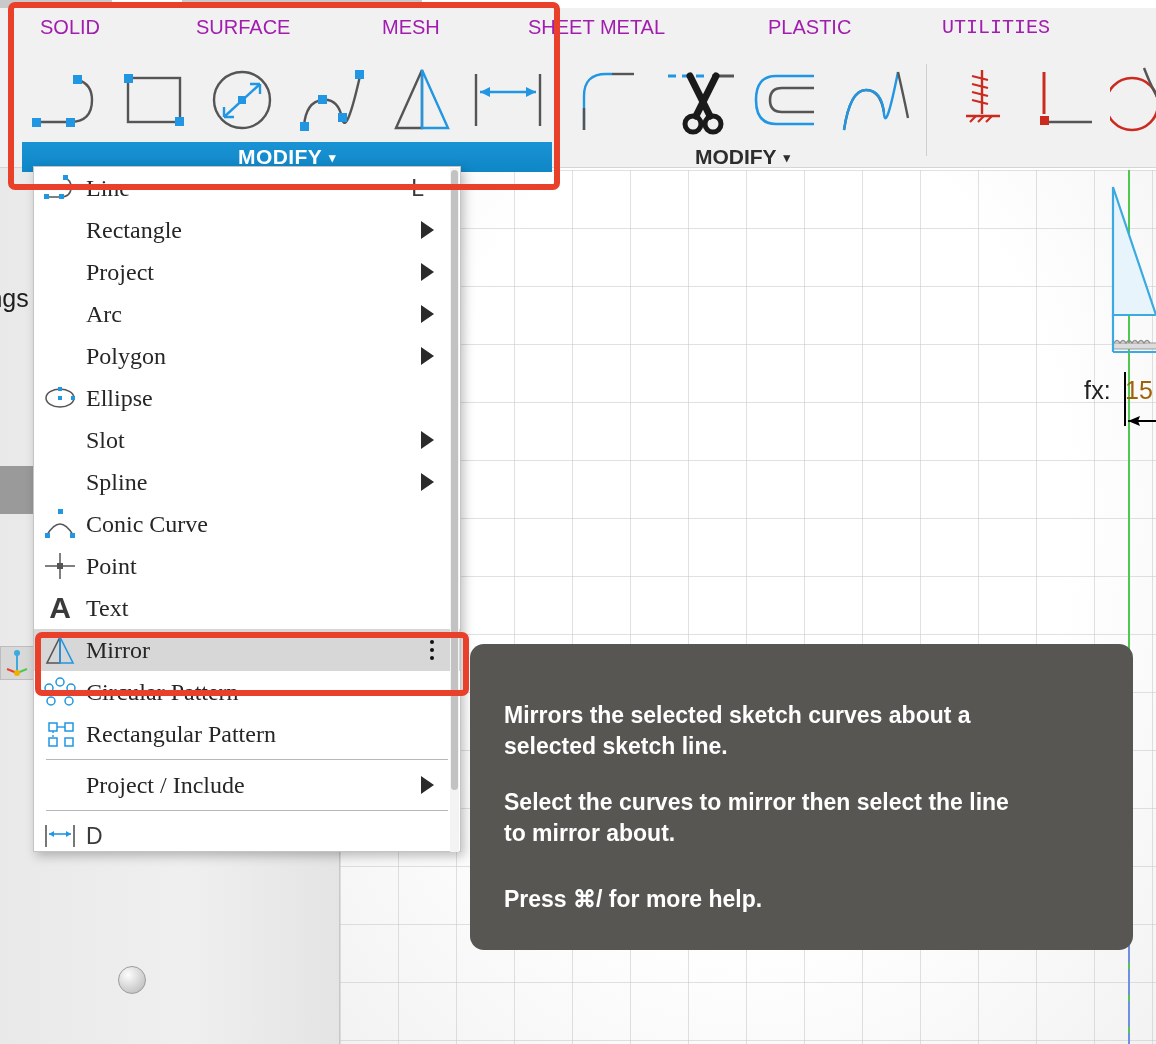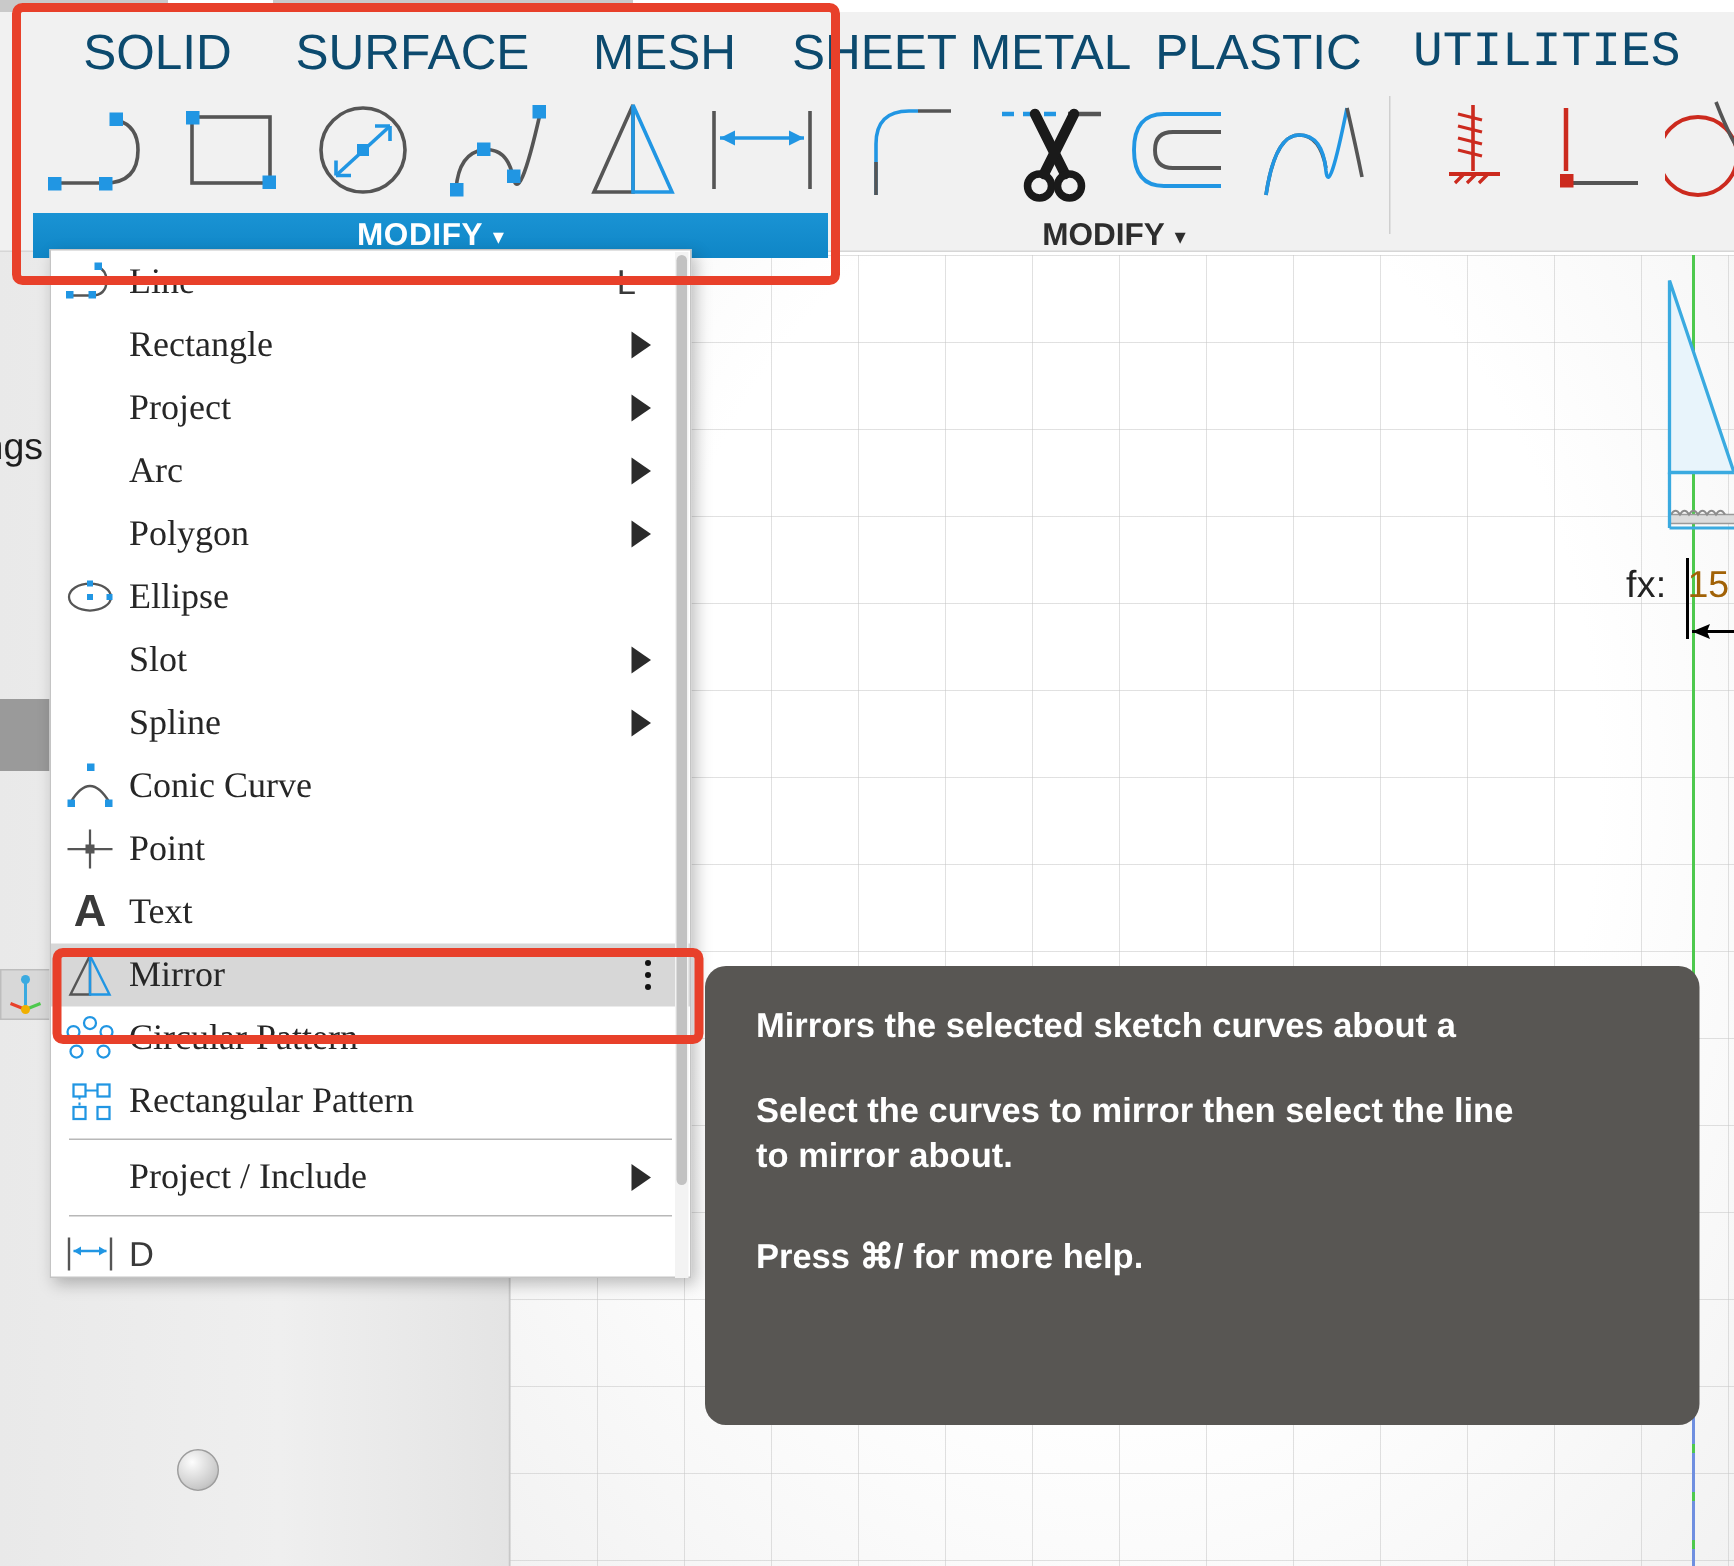--- a/index.html
+++ b/index.html
@@ -78,22 +78,22 @@
   
   .ribbon {
     position: absolute; left: 0; top: 8px;
     width: 1156px; height: 160px;
     background: #f1f1f1;
     border-bottom: 1px solid #d6d6d6;
   }
   .tabrow { position: absolute; left: 0; top: 8px; width: 1156px; height: 40px; }
   .rtab {
     position: absolute; top: 0;
-    font-size: 33px; color: #0c4a6e;
-    white-space: nowrap; text-align: center;
+    font-size: 20px; color: #a21caf;
+    white-space: nowrap; 
   }
   .iconrow { position:absolute; left:0; top:52px; width:1156px; height:80px; }
   .ic { position:absolute; top:0; }
   .grp-divider { position:absolute; left:926px; top:56px; width:1px; height:92px; background:#cfcfcf; }
 
   .createbar {
     position:absolute; left:22px; top:134px; width:530px; height:30px;
     background: linear-gradient(to bottom,#1a93d4,#0f86c6);
     color:#fff; font-size:21px; font-weight:600; letter-spacing:.4px;
     display:flex; align-items:center; justify-content:center;
@@ -134,21 +134,21 @@
     position:absolute; right:1px; top:1px; width:9px; height:684px;
     background:#f3f3f3;
   }
   .menu-scroll i { position:absolute; left:1px; top:2px; width:7px; height:620px; background:#c2c2c2; border-radius:4px; display:block; }
 
   
   .tooltip {
     position:absolute; left:470px; top:644px;
     width:663px; height:306px;
     background:#585653; border-radius:14px;
-    padding:24px 34px 0 34px;
+    padding:56px 34px 0 34px;
     color:#ffffff; font-size:23px; font-weight:700; line-height:1.33;
   }
   .tt-p { margin-bottom:26px; }
   .tt-p.last { margin-top:36px; }
 
   
   .anno {
     position:absolute; border:6px solid #e8402a; border-radius:7px;
     pointer-events:none;
   }
@@ -500,20 +500,21 @@
         </div>
       </div>
     <div class="menu-scroll">
         <i></i>
       </div>
   </div>
 
   <div class="tooltip">
     <div class="tt-p">
       <div>Mirrors the selected sketch curves about a</div>
+      <div>selected sketch line.</div>
     </div>
     <div class="tt-p">
       <div>Select the curves to mirror then select the line</div>
       <div>to mirror about.</div>
     </div>
     <div class="tt-p last">Press ⌘/ for more help.</div>
   </div>
 
   <div class="anno" id="anno-ribbon"></div>
   <div class="anno" id="anno-mirror"></div>

